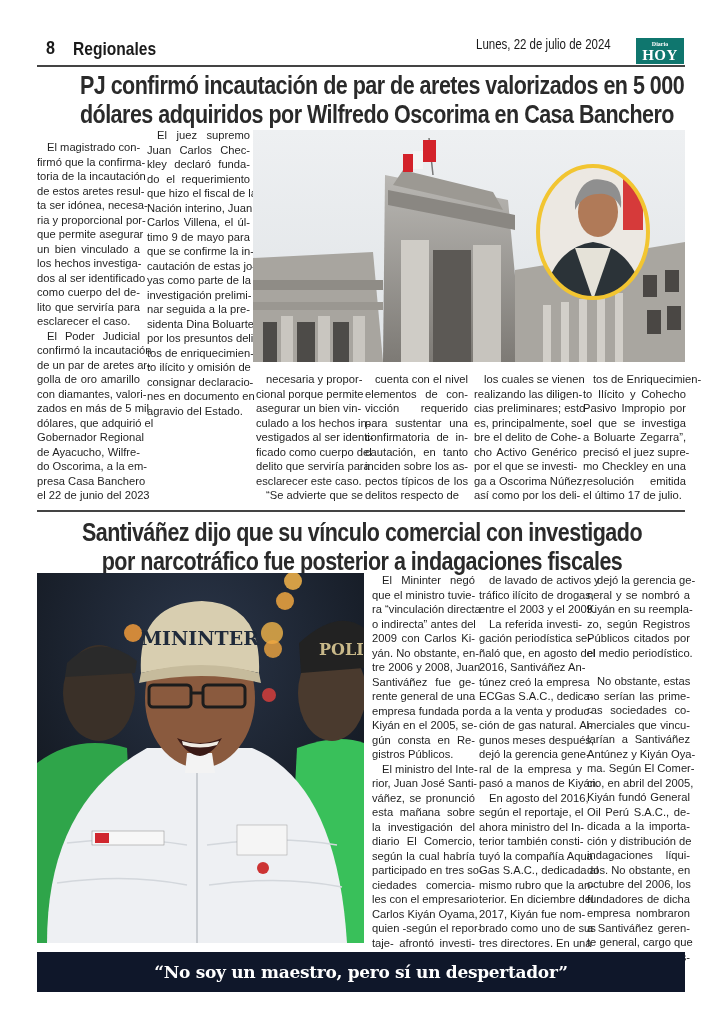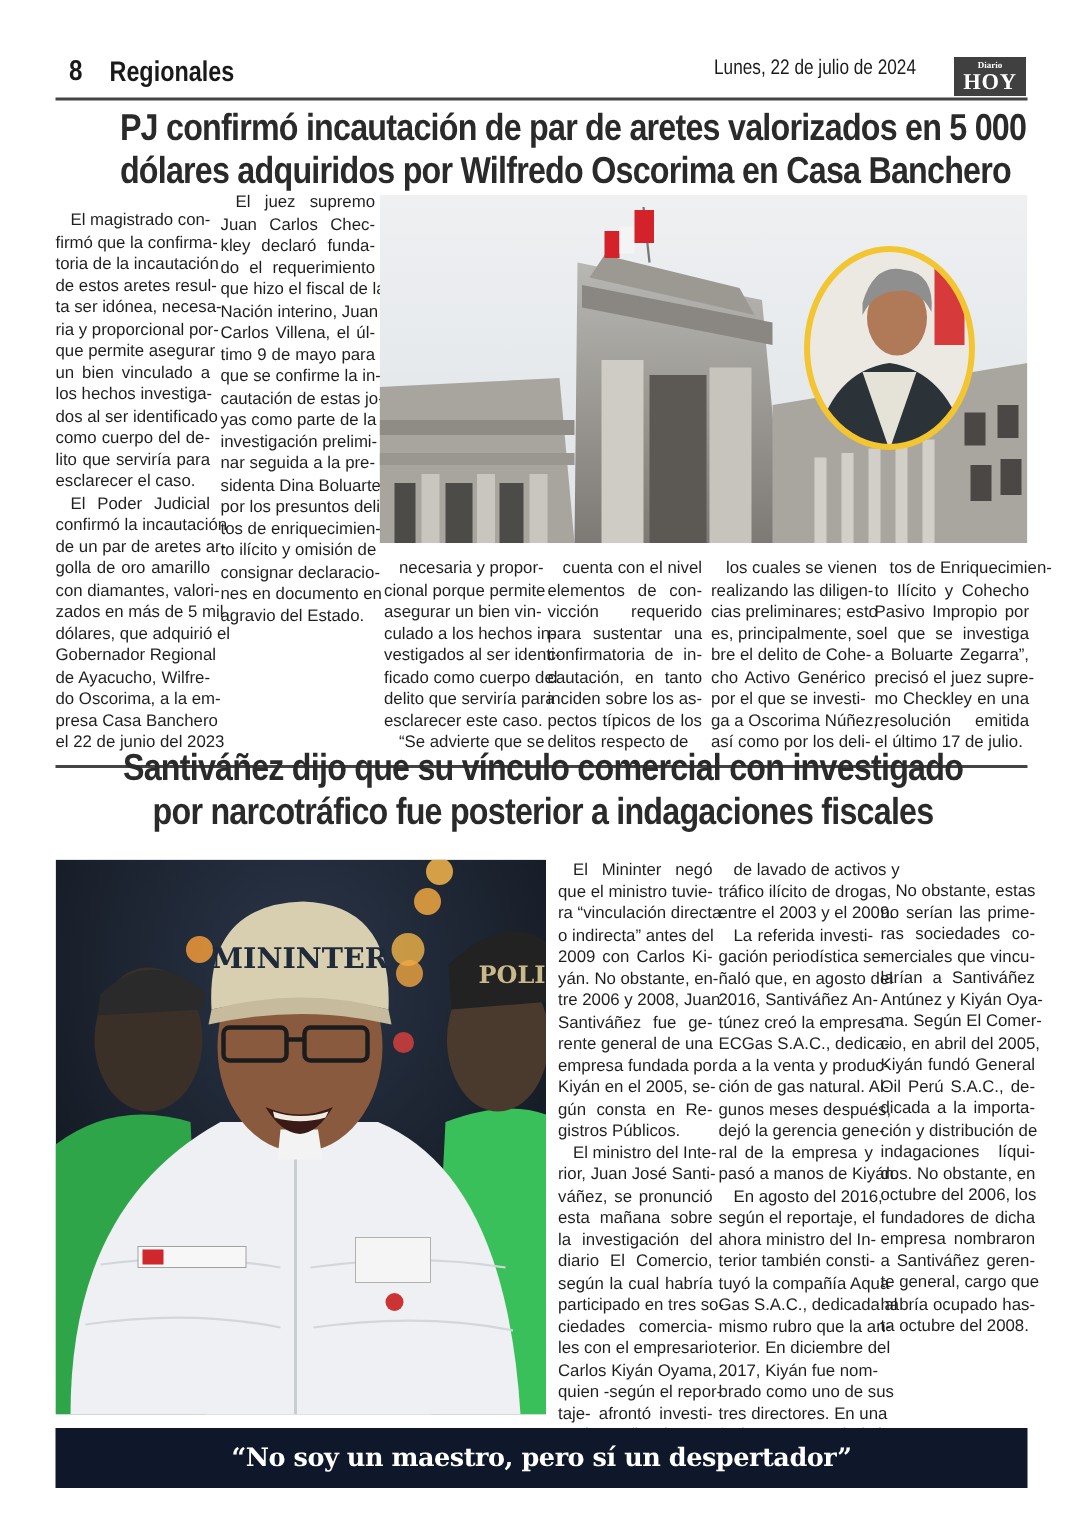--- a/index.html
+++ b/index.html
@@ -2,21 +2,21 @@
 <html><head>
 <meta charset="utf-8">
 <style>
   html,body{margin:0;padding:0;background:#fff;}
   body{width:723px;height:1024px;position:relative;overflow:hidden;font-family:"Liberation Sans",sans-serif;color:#1a1a1a;}
   .abs{position:absolute;}
   
   #page-num{left:46px;top:37px;font-size:19px;font-weight:bold;letter-spacing:-0.5px;transform:scaleX(0.85);transform-origin:left;}
   #section{left:73px;top:38px;font-size:19px;font-weight:bold;transform:scaleX(0.82);transform-origin:left;}
   #date{left:476px;top:36px;font-size:14px;transform:scaleX(0.82);transform-origin:left;white-space:nowrap;}
-  #logo{left:636px;top:38px;width:48px;height:26px;background:#404040;color:#fff;text-align:center;}
+  #logo{left:636px;top:38px;width:48px;height:26px;background:#0f766e;color:#fff;text-align:center;}
   #logo .small{display:block;font-size:6px;font-weight:bold;line-height:8px;padding-top:2px;font-family:"Liberation Serif",serif;}
   #logo .big{display:block;font-size:15px;font-weight:bold;line-height:15px;font-family:"Liberation Serif",serif;letter-spacing:0.5px;}
   .rule{left:37px;width:648px;height:2px;background:#444;}
   
   .headline{left:34px;width:656px;text-align:center;font-weight:bold;color:#2a2a2a;font-size:25px;line-height:29px;letter-spacing:-0.6px;}
   .headline span{display:block;white-space:nowrap;transform:scaleX(0.86);transform-origin:center;}
   
   .col{font-size:11.2px;line-height:14.5px;color:#1f1f1f;text-align:justify;width:103px;}
   .col p{margin:0;text-indent:10px;hyphens:manual;}
   .col p.gap{margin-top:14px;}
@@ -221,21 +221,21 @@
       <path d="M322 118 L340 170 L358 118 Z" fill="#e5e2d8"></path>
       <ellipse cx="345" cy="82" rx="20" ry="25" fill="#b07a58"></ellipse>
       <path d="M322 72 Q330 45 350 50 Q370 52 368 78 Q360 62 345 64 Q330 64 322 80 Z" fill="#8f8f8f"></path>
     </g>
     <ellipse cx="340" cy="102" rx="55" ry="66" fill="none" stroke="#f2c531" stroke-width="4"></ellipse>
   </svg>
 </div>
 
 <div class="abs rule" style="top:510px;"></div>
 
-<div class="abs headline" style="top:498px;">
+<div class="abs headline" style="top:518px;">
   <span>Santiváñez dijo que su vínculo comercial con investigado</span>
   <span>por narcotráfico fue posterior a indagaciones fiscales</span>
 </div>
 
 <div class="abs" id="photo2">
   <svg width="327" height="370" viewBox="0 0 327 370">
     <defs>
       <radialGradient id="bg2" cx="0.5" cy="0.2" r="0.8">
         <stop offset="0" stop-color="#2a3548"></stop>
           <stop offset="1" stop-color="#0e1218"></stop>
@@ -350,20 +350,28 @@
       <span class="l">mismo rubro que la an-</span>
       <span class="l">terior. En diciembre del</span>
       <span class="l">2017, Kiyán fue nom-</span>
       <span class="l">brado como uno de sus</span>
       <span class="l">tres directores. En una</span>
       <span class="l">fecha que no se habría</span>
       <span class="l" style="text-align-last: left;">precisado, Santiváñez</span>
     </p>
   </div>
 <div class="abs col" style="left:587px;top:573px;">
+    <p style="text-indent: 0px;">
+      <span class="l" style="padding-left: 10px;">dejó la gerencia ge-</span>
+      <span class="l">neral y se nombró a</span>
+      <span class="l">Kiyán en su reempla-</span>
+      <span class="l">zo, según Registros</span>
+      <span class="l">Públicos citados por</span>
+      <span class="l" style="text-align-last: left;">el medio periodístico.</span>
+    </p>
     <p class="gap" style="text-indent: 0px;">
       <span class="l" style="padding-left: 10px;">No obstante, estas</span>
       <span class="l">no serían las prime-</span>
       <span class="l">ras sociedades co-</span>
       <span class="l">merciales que vincu-</span>
       <span class="l">larían a Santiváñez</span>
       <span class="l">Antúnez y Kiyán Oya-</span>
       <span class="l">ma. Según El Comer-</span>
       <span class="l">cio, en abril del 2005,</span>
       <span class="l">Kiyán fundó General</span>

